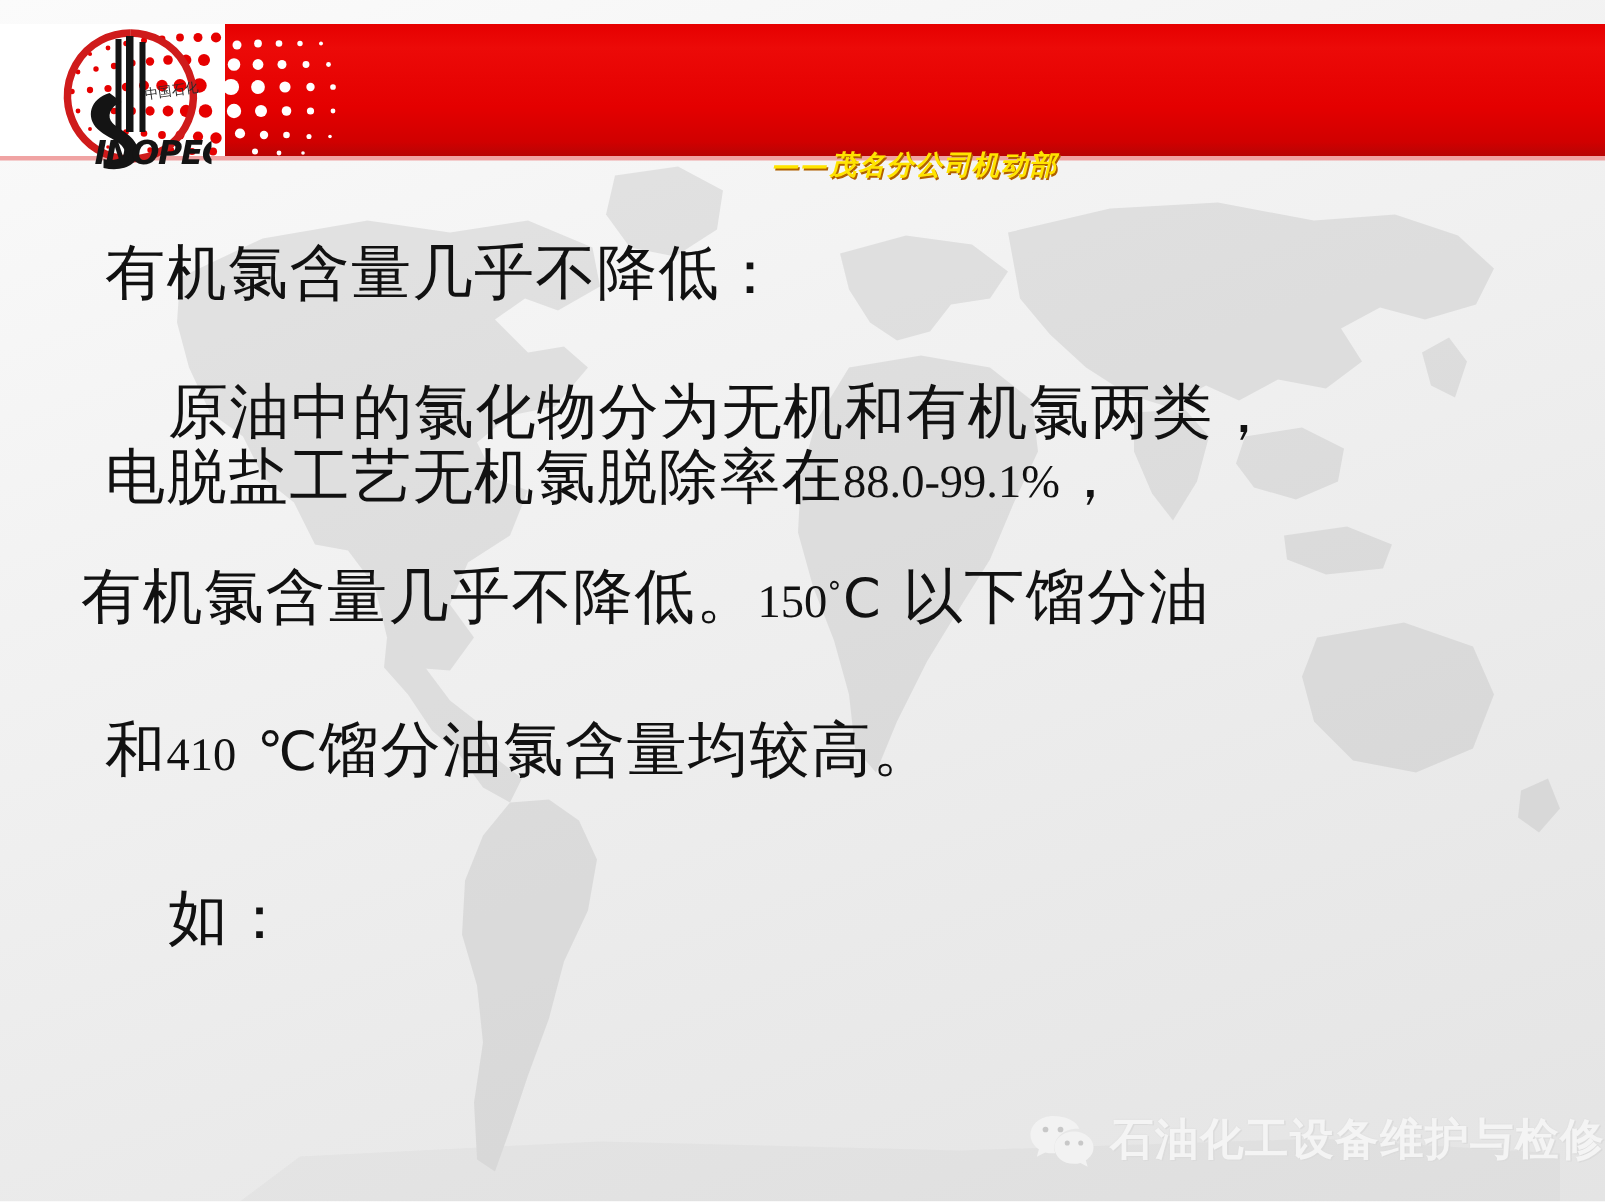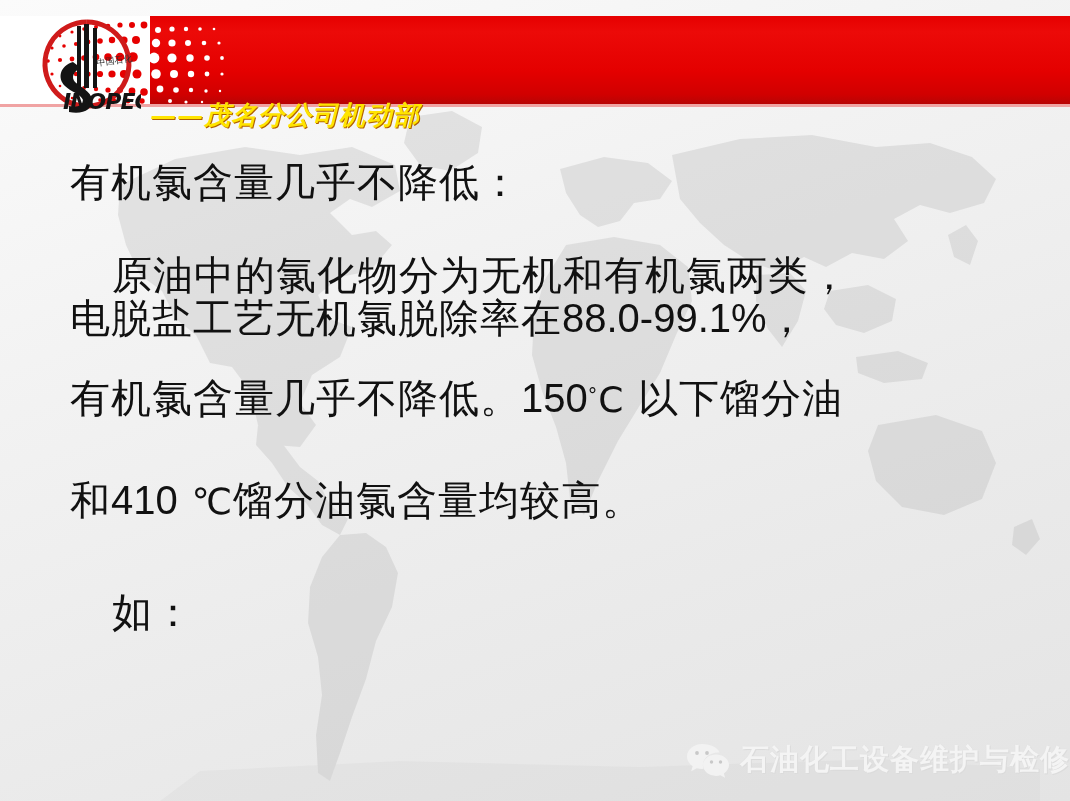--- a/index.html
+++ b/index.html
@@ -86,22 +86,23 @@
     letter-spacing: 1px;
     font-family: "DejaVu Serif", "Liberation Serif", serif;
     text-shadow: 1px 1px 0 #8a2b00;
     white-space: nowrap;
   }
   .banner-subtitle {
     position: absolute;
     left: 150px;
     top: 98px;
     width: 920px;
+    text-align: center;
     color: #ffe400;
-    font-size: 26px;
+    font-size: 18px;
     font-weight: bold;
     font-style: italic;
     letter-spacing: 1px;
     font-family: "DejaVu Serif", "Liberation Serif", serif;
     text-shadow: 1px 1px 0 #b06000;
     white-space: nowrap;
     z-index: 6;
   }
 
   
@@ -126,27 +127,27 @@
   }
   .line {
     font-size: 40px;
     line-height: 1.0;
     white-space: nowrap;
     letter-spacing: 1px;
   }
   .l1 { position:absolute; left: 70px; top: 22px; }
   .l2 { position:absolute; left: 70px; top: 98px; margin-top: 17px; }
   .l3 { position:absolute; left: 70px; top: 158px; }
-  .l4 { position:absolute; left: 70px; top: 238px; }
+  .l4 { position:absolute; left: 54px; top: 238px; }
   .l5 { position:absolute; left: 70px; top: 340px; }
   .l6 { position:absolute; left: 70px; top: 452px; }
   .indent { padding-left: 42px; }
   .num {
-    font-family: Liberation Sans, sans-serif;
-    font-size: 40px;
+    font-family: Liberation Serif, serif;
+    font-size: 31px;
     letter-spacing: 0px;
     margin-top: 24px;
   }
   .degsup {
     font-size: 19px;
     vertical-align: 10px;
     font-family: "DejaVu Sans", "Liberation Sans", sans-serif;
   }
   .degc {
     font-family: "DejaVu Sans", "Liberation Sans", sans-serif;

